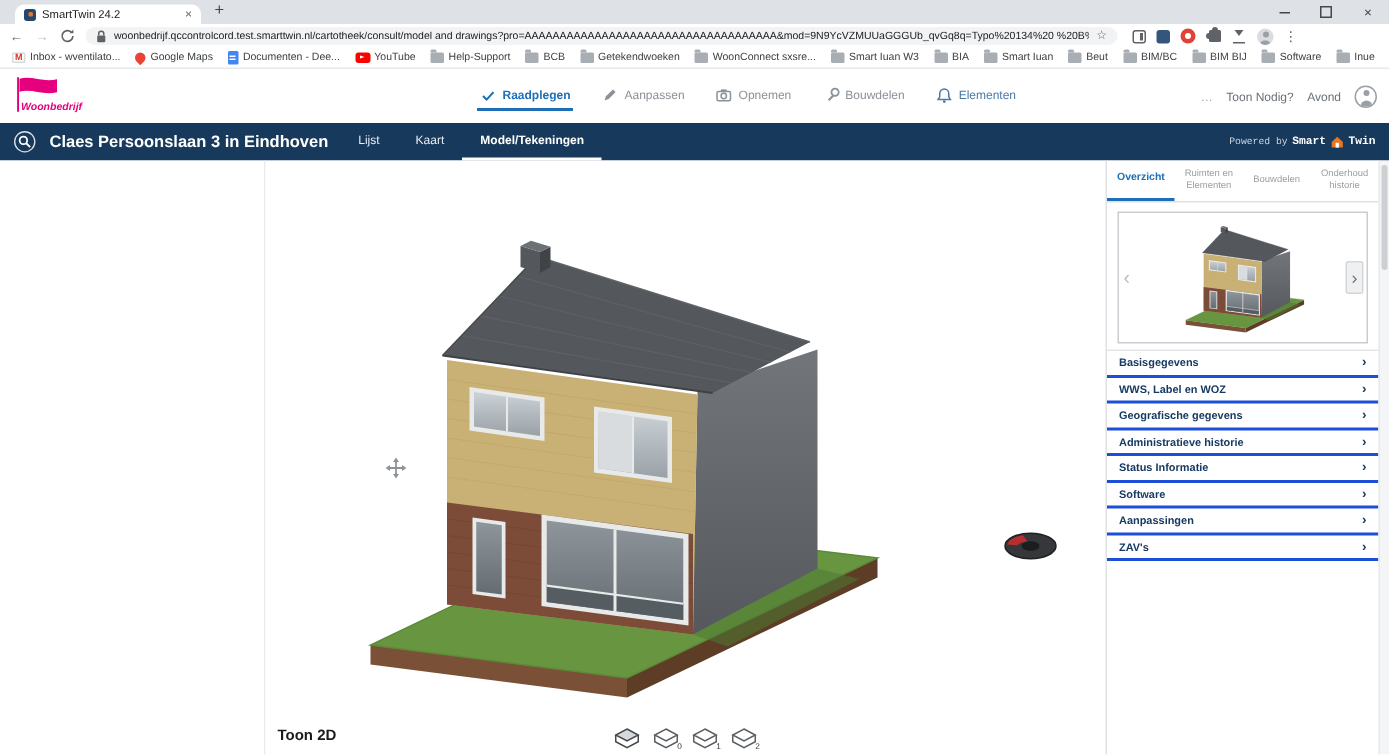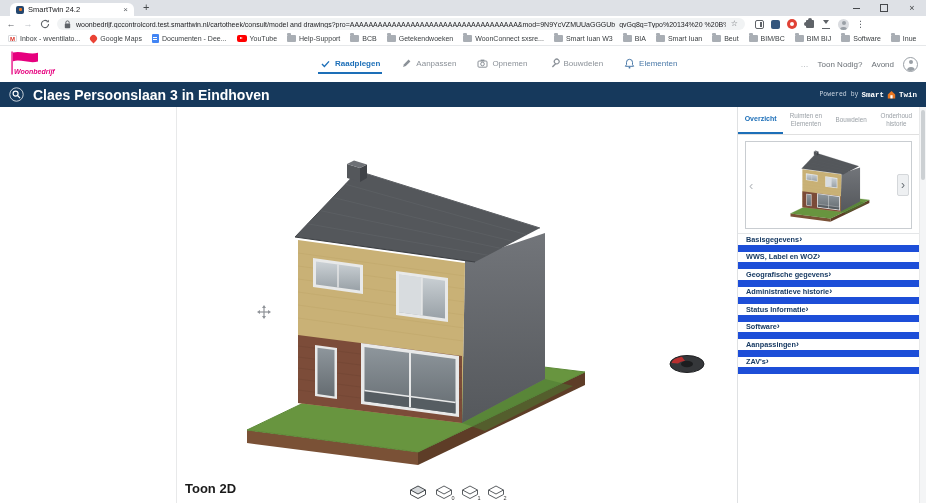--- a/index.html
+++ b/index.html
@@ -77,49 +77,49 @@
   .header-right { position:absolute; right:8px; top:0; height:36px; display:flex; align-items:center; gap:9px; font-size:8px; color:#6a7076; }
   .help-dots { font-size:8px; color:#9aa0a6; }
   .avatar-sm { width:15px; height:15px; border-radius:50%; border:1px solid #9aa0a6; position:relative; overflow:hidden; }
   .avatar-sm::before { content:""; position:absolute; top:2.5px; left:5px; width:4px; height:4px; border-radius:50%; background:#9aa0a6; }
   .avatar-sm::after { content:""; position:absolute; bottom:-1px; left:3px; width:8px; height:5px; border-radius:4px 4px 0 0; background:#9aa0a6; }
 
   
   #navbar { position:absolute; top:82px; left:0; right:0; height:25px; background:#16395c;
     display:flex; align-items:center; color:#fff; padding:0 9px; }
   .nav-search { margin-right:9px; display:flex; }
-  .nav-title { font-size:14px; font-weight:bold; margin-right:8px; white-space:nowrap; }
+  .nav-title { font-size:11px; font-weight:bold; margin-right:8px; white-space:nowrap; }
   .nav-tabs { display:flex; height:25px; }
   .nav-tab { font-size:8px; padding:0 12px; display:flex; align-items:center; border-bottom:2px solid transparent; color:#e8edf3; }
   .nav-tab.active { font-weight:bold; border-bottom-color:#fff; color:#fff; }
   .nav-right { margin-left:auto; display:flex; align-items:center; gap:3px; font-size:6.5px; color:#c9d4e0;font-family:Liberation Mono, monospace; }
   .brand { font-size:7.5px; font-weight:bold; color:#fff; }
 
   
   #left-pane { position:absolute; top:107px; left:0; width:177px; height:396px; background:#fff; border-right:1px solid #e8e9ea; }
   #viewer { position:absolute; top:107px; left:177px; width:560px; height:396px; background:#fff; overflow:hidden; }
   #viewer svg.canvas { position:absolute; inset:0; }
-  .toon2d { position:absolute; left:8px; bottom:7px; font-size:13px; font-weight:bold; color:#1a1a1a; }
+  .toon2d { position:absolute; left:8px; bottom:7px; font-size:10px; font-weight:bold; color:#1a1a1a; }
   .floor-icons { position:absolute; bottom:3px; left:50%; transform:translateX(-50%); display:flex; gap:9px; }
   .flicon { position:relative; width:17px; height:15px; }
   .flicon .badge { position:absolute; right:-2px; bottom:-1px; font-size:5.5px; color:#333; }
 
   
   #sidebar { position:absolute; top:107px; left:737px; width:182px; height:396px; background:#fff; border-left:1px solid #dfe1e3; }
   .side-tabs { display:flex; border-bottom:1px solid #e0e0e0; }
   .side-tab { flex:1; min-height:27px; padding:3px 2px; font-size:6.3px; color:#9aa0a6; text-align:center;
     display:flex; align-items:center; justify-content:center; line-height:1.15; border-bottom:2px solid transparent; }
   .side-tab.active { color:#1d6fb8; font-weight:bold; border-bottom-color:#1d6fb8; font-size:7px; }
   .carousel { margin:6px 7px 4px 7px; height:88px; border:1px solid #c9cdd1; position:relative;
     display:flex; align-items:center; justify-content:center; background:#fff; }
   .car-prev { position:absolute; left:3px; top:50%; transform:translateY(-50%); font-size:13px; color:#b9bdc1; line-height:1; }
   .car-next { position:absolute; right:2px; top:50%; transform:translateY(-50%); font-size:12px; color:#6a7076;
     background:#eef0f2; border:1px solid #d4d7da; border-radius:2px; padding:7px 3px; line-height:0.5; }
   .accordion { border-top:1px solid #e4e6e8; }
-  .acc-row { display:flex; align-items:center; height:17.5px; padding:0 8px; border-bottom:7px solid #1d4ed8; }
+  .acc-row { display:flex; align-items:center; justify-content:space-between; height:17.5px; padding:0 8px; border-bottom:2px solid #1d4ed8; }
   .acc-label { font-size:7.3px; font-weight:bold; color:#173a63; }
   .acc-chevron { font-size:9px; color:#173a63; font-weight:bold; line-height:1; }
 
   
   #page-scrollbar { position:absolute; top:107px; right:0; width:7px; height:396px; background:#f4f5f6; border-left:1px solid #e8e9ea; }
   #page-scroll-thumb { position:absolute; top:3px; left:1px; width:4px; height:70px; background:#ccd0d3; border-radius:3px; }
 </style>
 </head>
 <body>
 
@@ -286,20 +286,25 @@
 
 <div id="navbar">
   <span class="nav-search">
     <svg width="15" height="15" viewBox="0 0 15 15">
       <circle cx="7.5" cy="7.5" r="6.7" fill="none" stroke="#fff" stroke-width="0.9" opacity="0.85"></circle>
       <circle cx="6.6" cy="6.6" r="2.5" fill="none" stroke="#fff" stroke-width="1.2"></circle>
       <path d="M8.5 8.5l2.6 2.6" stroke="#fff" stroke-width="1.2"></path>
     </svg>
   </span>
   <span class="nav-title">Claes Persoonslaan 3 in Eindhoven</span>
+  <div class="nav-tabs">
+    <span class="nav-tab">Lijst</span>
+    <span class="nav-tab">Kaart</span>
+    <span class="nav-tab active">Model/Tekeningen</span>
+  </div>
   <div class="nav-right">
     <span>Powered by</span>
     <span class="brand">Smart</span>
     <svg width="9" height="9" viewBox="0 0 9 9">
       <path d="M0.8 4.6L4.5 1.1 8.2 4.6V8.4H0.8z" fill="#e87722"></path>
       <rect x="3.4" y="5.2" width="2.2" height="3.2" fill="#fff"></rect>
     </svg>
     <span class="brand">Twin</span>
   </div>
 </div>

